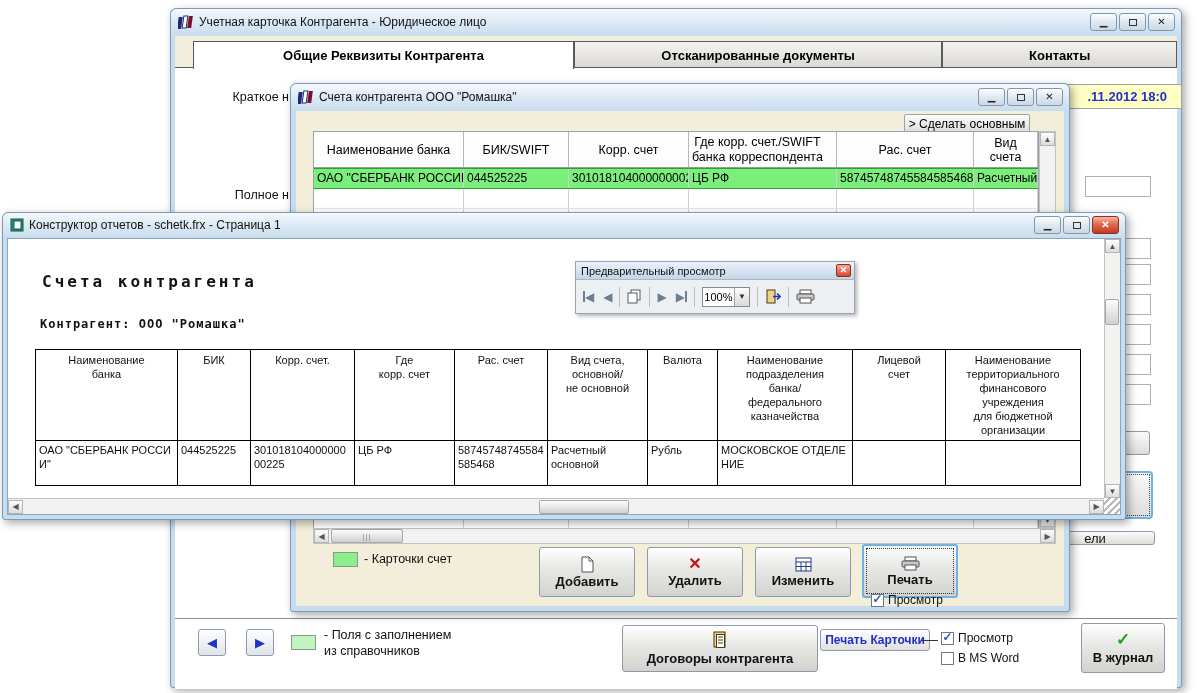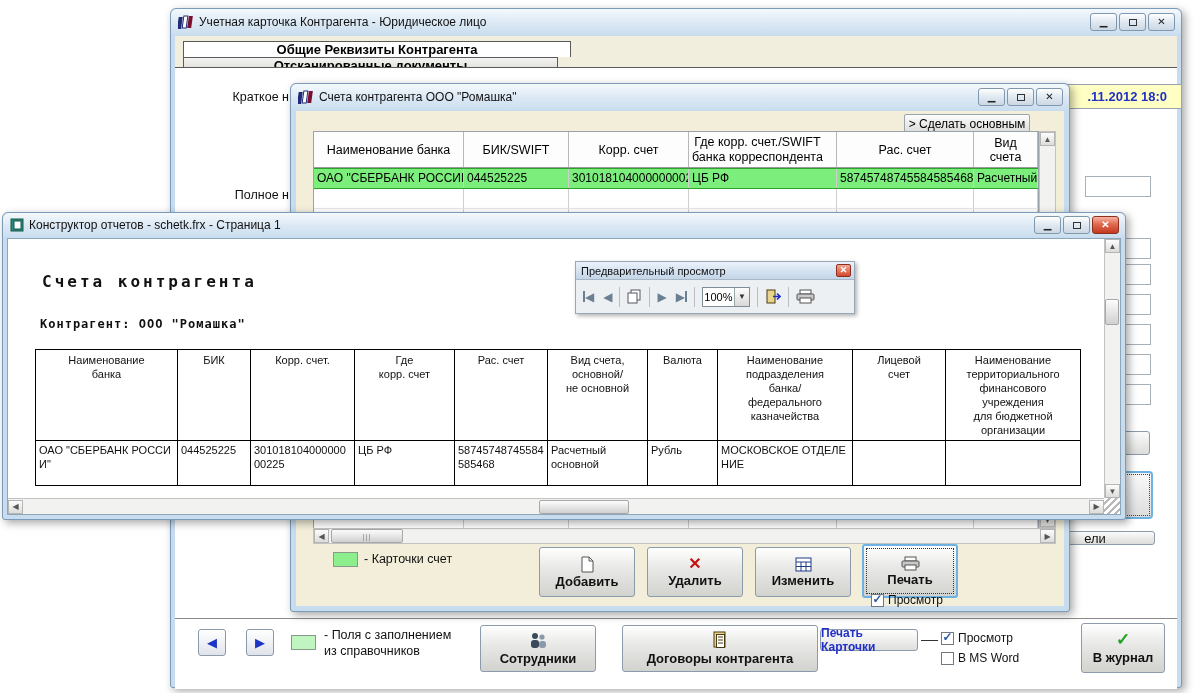--- a/index.html
+++ b/index.html
@@ -23,21 +23,21 @@
   .tri-l::before{content:"◀";} .tri-r::before{content:"▶";}
   .navbtn{width:28px;height:27px;border:1px solid #8b9bab;border-radius:3px;background:linear-gradient(#ffffff,#dfe4ea);
           display:flex;align-items:center;justify-content:center;color:#1d35c4;font-size:13px;}
   .chk{width:13px;height:13px;border:1px solid #707880;background:#fff;display:inline-flex;align-items:center;justify-content:center;
        font-size:12px;color:#2b57a8;flex:0 0 auto;}
   .chk.checked::before{content:"✓";font-weight:bold;margin-top:-2px;}
 
   
   #card-win{left:170px;top:8px;width:1012px;height:680px;z-index:1;}
   #card-body{position:absolute;left:4px;right:4px;top:27px;bottom:4px;background:#f1eedd;}
-  .tabs{display:flex;padding:5px 0 0 8px;height:32px;flex-direction:column;}
+  .tabs{display:flex;padding:5px 0 0 18px;height:32px;}
   .tab{border:1px solid #5a5a5a;border-bottom:none;background:linear-gradient(#f4f4f2,#d9d7d0);
        font-size:13px;font-weight:bold;display:flex;align-items:center;justify-content:center;height:27px;}
   .tab.active{background:#fff;position:relative;z-index:2;height:28px;}
   .page{position:absolute;left:0;right:0;top:32px;bottom:0;background:#fff;border-top:1px solid #5a5a5a;margin-top:-1px;}
   .flabel{position:absolute;font-size:12.5px;color:#111;text-align:right;width:114px;left:0;}
   .yfield{position:absolute;left:830px;top:16px;width:177px;height:25px;background:#ffffc4;border:1px solid #9aa4ae;
           font-size:13px;font-weight:bold;color:#2130c8;text-align:right;line-height:23px;padding-right:14px;}
   .rbox{position:absolute;left:910px;width:66px;height:21px;background:#fff;border:1px solid #a8b0b8;}
   .fragbtn{position:absolute;border:1px solid #8b9bab;border-radius:3px;background:linear-gradient(#fbfbfb,#dcdcda);
            font-size:13px;color:#111;display:flex;align-items:center;justify-content:center;}
@@ -161,45 +161,34 @@
         <div class="navbtn" style="position:absolute;left:23px;top:10px">
             <span class="icon tri-l"></span>
           </div>
         <div class="navbtn" style="position:absolute;left:71px;top:10px">
             <span class="icon tri-r"></span>
           </div>
         <div class="legend-box" style="position:absolute;left:116px;top:16px;background:#c0f4c0"></div>
         <div class="legend-text" style="position: absolute; left: 149px; top: 8px; white-space: pre-line;">- Поля с заполнением
 из справочников</div>
 
-        <div class="bigbtn" style="position:absolute;left:305px;top:6px;width:116px;height:47px">
-          <span class="icon">
-            <svg width="20" height="17" viewBox="0 0 20 17">
-                <circle cx="7" cy="4" r="3" fill="#3a4a5a"></circle>
-                <rect x="3" y="8" width="8" height="8" rx="3" fill="#3a4a5a"></rect>
-                <circle cx="14" cy="5" r="2.6" fill="#8899aa"></circle>
-                <rect x="11" y="9" width="7" height="7" rx="3" fill="#8899aa"></rect>
-              </svg>
-          </span>
-          <span class="lab">Сотрудники</span>
-        </div>
         <div class="bigbtn" style="position:absolute;left:447px;top:6px;width:196px;height:47px">
           <span class="icon">
             <svg width="16" height="18" viewBox="0 0 16 18">
                 <rect x="2" y="1" width="11" height="15" fill="#e8d48a" stroke="#4a3a10"></rect>
                 <rect x="4.5" y="3.5" width="8" height="13" fill="#ffffff" stroke="#4a3a10"></rect>
                 <line x1="6" y1="6" x2="11" y2="6" stroke="#4a3a10"></line>
                 <line x1="6" y1="9" x2="11" y2="9" stroke="#4a3a10"></line>
                 <line x1="6" y1="12" x2="11" y2="12" stroke="#4a3a10"></line>
               </svg>
           </span>
           <span class="lab">Договоры контрагента</span>
         </div>
 
-        <div class="linkbtn" style="position:absolute;left:645px;top:10px;width:98px;height:22px">Печать Карточки</div>
+        <div class="linkbtn" style="position:absolute;left:645px;top:10px;width:110px;height:22px">Печать Карточки</div>
         <div style="position:absolute;left:746px;top:21px;width:17px;height:0;border-top:1px solid #333"></div>
         <div class="chkrow" style="left:766px;top:12px">
           <span class="chk checked"></span>
           <span>Просмотр</span>
         </div>
         <div class="chkrow" style="left:766px;top:32px">
           <span class="chk"></span>
           <span>В MS Word</span>
         </div>
         <div class="bigbtn" style="position:absolute;left:906px;top:4px;width:84px;height:50px">

